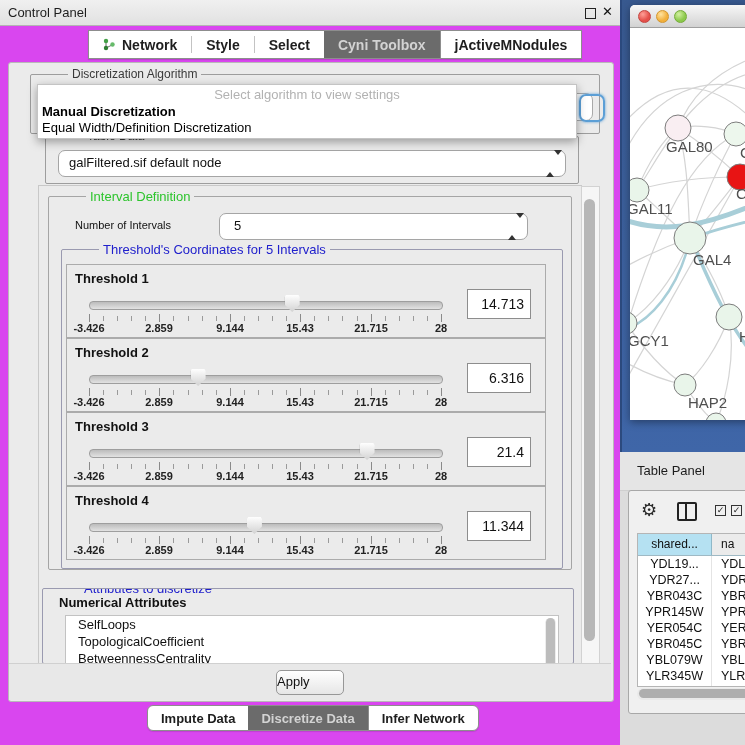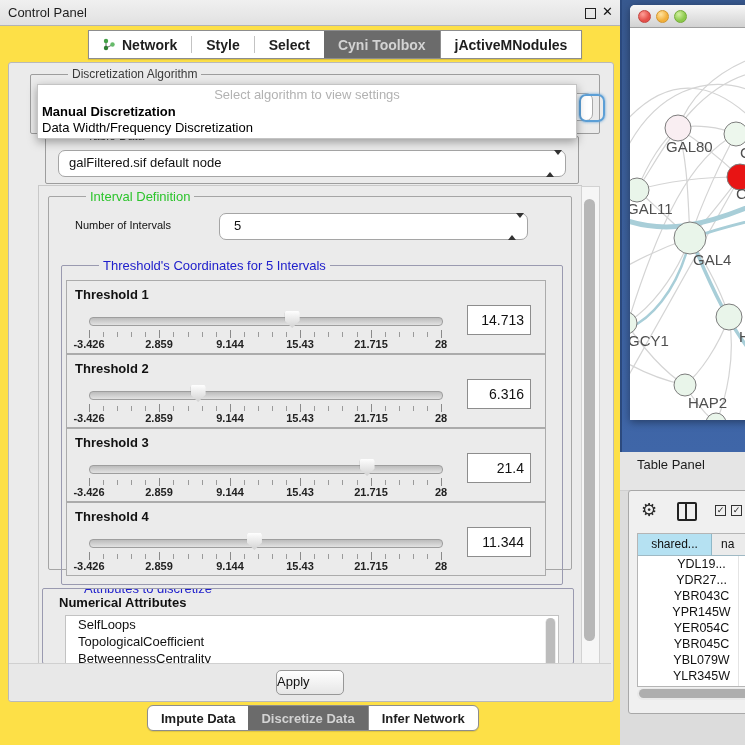--- a/index.html
+++ b/index.html
@@ -3,21 +3,21 @@
 <meta charset="utf-8">
 <style>
   html,body{margin:0;padding:0;}
   body{
     width:745px;height:745px;overflow:hidden;position:relative;
     background:#dcdcdc;
     font-family:"Liberation Sans","DejaVu Sans",sans-serif;
     -webkit-font-smoothing:antialiased;
   }
   
-  .control-panel{position:absolute;left:0;top:0;width:620px;height:745px;background:#fde047;border-right:2px solid #b91c1c;}
+  .control-panel{position:absolute;left:0;top:0;width:620px;height:745px;background:#d946ef;border-right:2px solid #b91c1c;}
   .cp-titlebar{position:absolute;left:0;top:0;width:620px;height:25px;background:linear-gradient(#f0f0f0,#e1e1e1);border-bottom:1px solid #b3b3b3;}
   .cp-title{position:absolute;left:8px;top:5px;font-size:13px;color:#1c1c1c;}
   .float-icon{position:absolute;left:585px;top:8px;width:9px;height:9px;border:1.5px solid #222;background:transparent;}
   .close-icon{position:absolute;left:602px;top:4px;font-size:13px;font-weight:700;color:#111;}
   
   .tab-pill{position:absolute;left:88px;top:30px;height:27px;display:flex;align-items:stretch;background:#fff;border:1px solid #8d8d8d;border-radius:0;overflow:hidden;box-shadow:0 1px 1px rgba(0,0,0,.12);}
   .tab-seg{display:flex;align-items:center;padding:0 14px;font-size:14px;font-weight:600;color:#1e1e1e;white-space:nowrap;cursor:default;}
   .tab-seg.dark{background:#6b6b6b;color:#d3d3d3;}
   .tab-div{width:1px;background:#c3c3c3;margin:5px 0;}
   .net-glyph{width:13px;height:13px;margin-right:6px;}
@@ -44,21 +44,21 @@
   .spin-arrows .up{width:0;height:0;border-left:4px solid transparent;border-right:4px solid transparent;border-bottom:5px solid #333;margin-bottom:4px;}
   .spin-arrows .dn{width:0;height:0;border-left:4px solid transparent;border-right:4px solid transparent;border-top:5px solid #333;}
   
   .viewport{position:absolute;left:38px;top:185px;width:542px;height:478px;border:1px solid #c8c8c8;background:#ebebeb;}
   .vscroll{position:absolute;left:581px;top:186px;width:17px;height:476px;background:#f6f6f6;border:1px solid #d2d2d2;}
   .vscroll .thumb{position:absolute;left:2px;top:12px;width:11px;height:442px;background:#b7b7b7;border-radius:6px;}
   
   .interval-group{left:48px;top:196px;width:522px;height:372px;border-color:#a5a5a5;}
   .num-label{position:absolute;left:26px;top:22px;font-size:11px;font-weight:400;color:#111;}
   .num-spinner{position:absolute;left:170px;top:16px;width:307px;height:25px;background:#fff;border:1px solid #a5a5a5;border-radius:7px;}
-  .thr-group{position:absolute;left:12px;top:68px;width:500px;height:318px;border:1px solid #9a9ab0;border-radius:2px;}
+  .thr-group{position:absolute;left:12px;top:52px;width:500px;height:318px;border:1px solid #9a9ab0;border-radius:2px;}
   .thr-panel{position:absolute;left:4px;width:478px;height:72px;border:1px solid #ababab;background:#ebebeb;}
   .thr-label{position:absolute;left:8px;top:6px;font-size:13px;font-weight:700;color:#111;}
   .thr-track{position:absolute;left:22px;top:36px;width:352px;height:7px;border:1px solid #9e9e9e;border-radius:4px;background:linear-gradient(#bcbcbc,#e2e2e2);}
   .thr-thumb{position:absolute;top:30px;width:15px;height:17px;background:linear-gradient(#fefefe,#d2d2d2);clip-path:polygon(8% 0,92% 0,100% 12%,100% 58%,50% 100%,0 58%,0 12%);filter:drop-shadow(0 0 1px #777);}
   .ticks-minor{position:absolute;left:22px;top:51px;width:354px;height:5px;background-image:repeating-linear-gradient(to right,#9a9a9a 0,#9a9a9a 1px,transparent 1px,transparent 14.08px);}
   .ticks-major{position:absolute;left:22px;top:49px;width:354px;height:8px;background-image:repeating-linear-gradient(to right,#8a8a8a 0,#8a8a8a 1px,transparent 1px,transparent 70.4px);}
   .tick{position:absolute;top:57px;transform:translateX(-50%);font-size:11px;font-weight:700;color:#222;white-space:nowrap;text-align:center;}
   .tick.t0{left:22px;}.tick.t1{left:92px;}.tick.t2{left:163px;}.tick.t3{left:233px;}.tick.t4{left:304px;}.tick.t5{left:374px;}
   .thr-value{position:absolute;left:400px;top:24px;width:56px;height:28px;background:#fff;border:1px solid #8d8d8d;font-size:14px;color:#111;text-align:right;line-height:28px;padding-right:6px;box-sizing:content-box;}
   
@@ -80,33 +80,33 @@
   .net-window{position:absolute;left:10px;top:5px;width:125px;height:415px;background:#fff;border-radius:5px 0 0 0;box-shadow:0 2px 8px rgba(0,0,0,.4);overflow:hidden;}
   .net-titlebar{position:absolute;left:0;top:0;width:125px;height:22px;background:linear-gradient(#f7f7f7,#d2d2d2);border-bottom:1px solid #9f9f9f;}
   .light{position:absolute;top:5px;width:11px;height:11px;border-radius:50%;}
   .light.red{left:8px;background:radial-gradient(circle at 35% 30%,#ff9f96,#e4504a 60%);border:1px solid #c24540;}
   .light.yellow{left:26px;background:radial-gradient(circle at 35% 30%,#ffe3a0,#f2b03c 60%);border:1px solid #d2952e;}
   .light.green{left:44px;background:radial-gradient(circle at 35% 30%,#d2f0a0,#8cc94c 60%);border:1px solid #74ab39;}
   .net-canvas{position:absolute;left:0;top:22px;width:125px;height:393px;}
   .netlabel{font-family:"Liberation Sans",sans-serif;font-size:15px;fill:#4f4f4f;}
   
   .tp-header{position:absolute;left:0;top:452px;width:125px;height:38px;background:#e5e5e5;border-bottom:1px solid #cfcfcf;}
-  .tp-title{position:absolute;left:17px;top:5px;font-size:13px;color:#1c1c1c;}
+  .tp-title{position:absolute;left:17px;top:11px;font-size:13px;color:#1c1c1c;}
   .tp-panel{position:absolute;left:8px;top:490px;width:130px;height:222px;background:#f0f0f0;border:1px solid #a8a8a8;border-radius:3px;}
   .gear-icon{position:absolute;left:12px;top:8px;font-size:18px;color:#2a2a2a;}
   .split-icon{position:absolute;left:48px;top:11px;width:16px;height:15px;border:2px solid #222;border-radius:2px;}
   .split-icon:before{content:"";position:absolute;left:6px;top:0;width:2px;height:15px;background:#222;}
   .cbx{position:absolute;top:14px;width:9px;height:9px;border:1.5px solid #333;font-size:9px;line-height:8px;color:#222;text-align:center;}
   .cbx.c1{left:86px;}.cbx.c2{left:102px;}
   .tp-table{position:absolute;left:8px;top:42px;width:135px;height:152px;background:#fff;border:1px solid #b5b5b5;overflow:hidden;}
   .tp-hrow{display:flex;height:21px;border-bottom:1px solid #9fb9c4;}
   .tp-hcell1{width:73px;background:#b5e1f2;border-right:1px solid #8fb8c8;font-size:12px;color:#111;text-align:center;line-height:21px;}
   .tp-hcell2{flex:1;background:#ebebeb;font-size:12px;color:#111;padding-left:9px;line-height:21px;}
   .tp-row{display:flex;height:16px;}
-  .tp-c1{width:73px;font-size:12.5px;color:#111;text-align:center;line-height:16px;border-right:1px solid #e4e4e4;white-space:nowrap;overflow:hidden;margin-left:27px;}
+  .tp-c1{width:73px;font-size:12.5px;color:#111;text-align:center;line-height:16px;border-right:1px solid #e4e4e4;white-space:nowrap;overflow:hidden;}
   .tp-c2{flex:1;font-size:12.5px;color:#111;padding-left:9px;line-height:16px;white-space:nowrap;overflow:hidden;}
   .tp-hscroll{position:absolute;left:8px;top:197px;width:130px;height:12px;background:#e9e9e9;border-radius:6px;}
   .tp-hscroll .thumb{position:absolute;left:2px;top:1px;width:122px;height:9px;background:#aeaeae;border-radius:5px;}
 </style>
 </head>
 <body>
 
 <section class="control-panel">
 
   <header class="cp-titlebar">
@@ -146,21 +146,21 @@
 
   <div class="group algo-group">
     <span class="group-label">Discretization Algorithm</span>
     <div class="algo-combo"></div>
     <div class="focus-ring"></div>
   </div>
 
   <div class="algo-popup">
     <div class="popup-hint">Select algorithm to view settings</div>
     <div class="popup-opt bold">Manual Discretization</div>
-    <div class="popup-opt">Data Width/Frequency Discretization</div>
+    <div class="popup-opt">Equal Width/Definition Discretization</div>
   </div>
 
   <div class="group td-group">
     <span class="group-label">Table Data</span>
     <div class="combo">
       <span class="combo-text">galFiltered.sif default node</span>
       <span class="spin-arrows"><span class="up"></span><span class="dn"></span></span>
     </div>
   </div>
 

